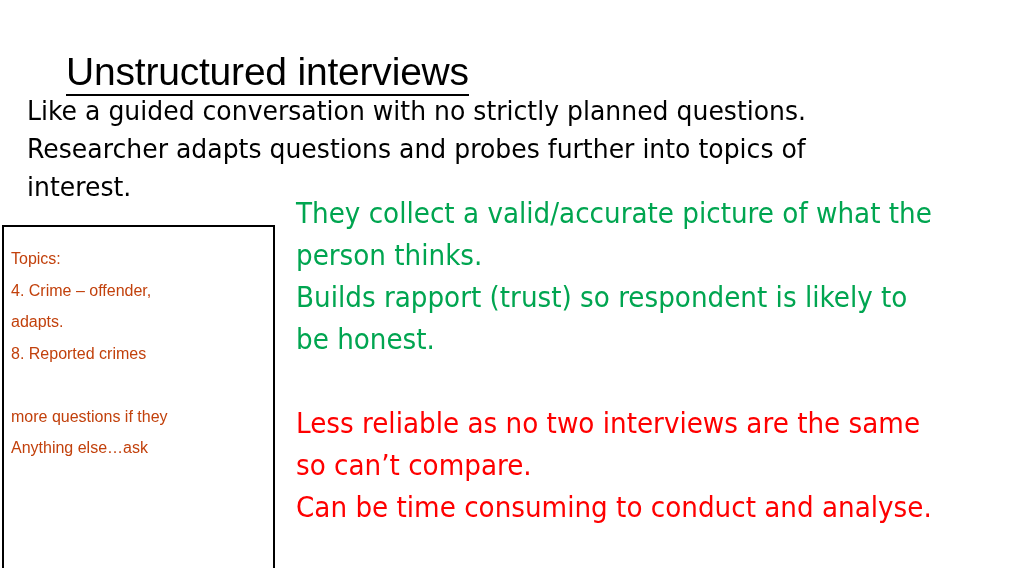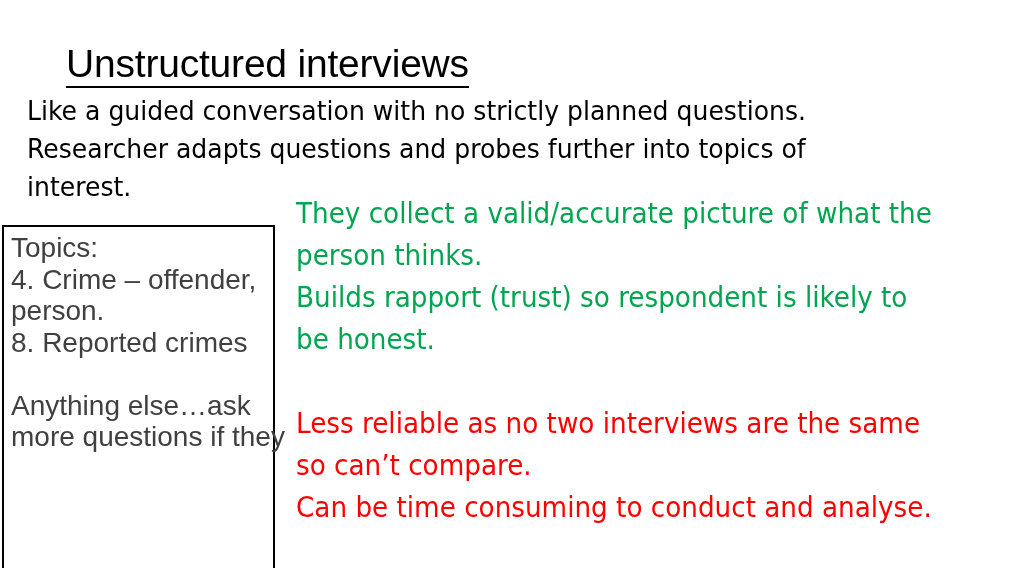--- a/index.html
+++ b/index.html
@@ -17,21 +17,21 @@
     width: 1036px;
     height: 568px;
     background: #ffffff;
     overflow: hidden;
   }
 
   
   #slide-title {
     position: absolute;
     left: 66px;
-    top: 14px;
+    top: 22px;
     font-family: "Liberation Sans", sans-serif;
     font-size: 39px;
     line-height: 48px;
     font-weight: 400;
     color: #000000;
     white-space: nowrap;
     letter-spacing: -0.2px;
   }
   #slide-title .underline-span {
     border-bottom: 2px solid #000000;
@@ -65,26 +65,26 @@
     width: 273px;
     height: 360px; 
     border: 2px solid #000000;
     border-bottom: none;
     box-sizing: border-box;
     background: #ffffff;
   }
   #topics-list {
     position: absolute;
     left: 7px;
-    top: 5px;
+    top: 16px;
     width: 262px;
     font-family: "Liberation Sans", sans-serif;
-    font-size: 28px;
+    font-size: 16px;
     line-height: 31.5px;
-    color: #404040;
+    color: #c2410c;
   }
   #topics-list .line {
     display: block;
     white-space: nowrap;
   }
   #topics-list .line.blank {
     height: 31.5px;
   }
 
   
@@ -124,25 +124,25 @@
   <div id="intro-paragraph">
     <span class="line">Like a guided conversation with no strictly planned questions.</span>
     <span class="line">Researcher adapts questions and probes further into topics of</span>
     <span class="line">interest.</span>
   </div>
 
   <div id="topics-box">
     <div id="topics-list">
       <span class="line">Topics:</span>
       <span class="line">4. Crime – offender,</span>
-      <span class="line">person.</span>
+      <span class="line">adapts.</span>
       <span class="line">8. Reported crimes</span>
       <span class="line blank"></span>
+      <span class="line">more questions if they</span>
       <span class="line">Anything else…ask</span>
-      <span class="line">more questions if they</span>
     </div>
   </div>
 
   <div id="right-column">
 
     <div id="pros-block" class="eval-block">
       <span class="line">They collect a valid/accurate picture of what the</span>
       <span class="line">person thinks.</span>
       <span class="line">Builds rapport (trust) so respondent is likely to</span>
       <span class="line">be honest.</span>

